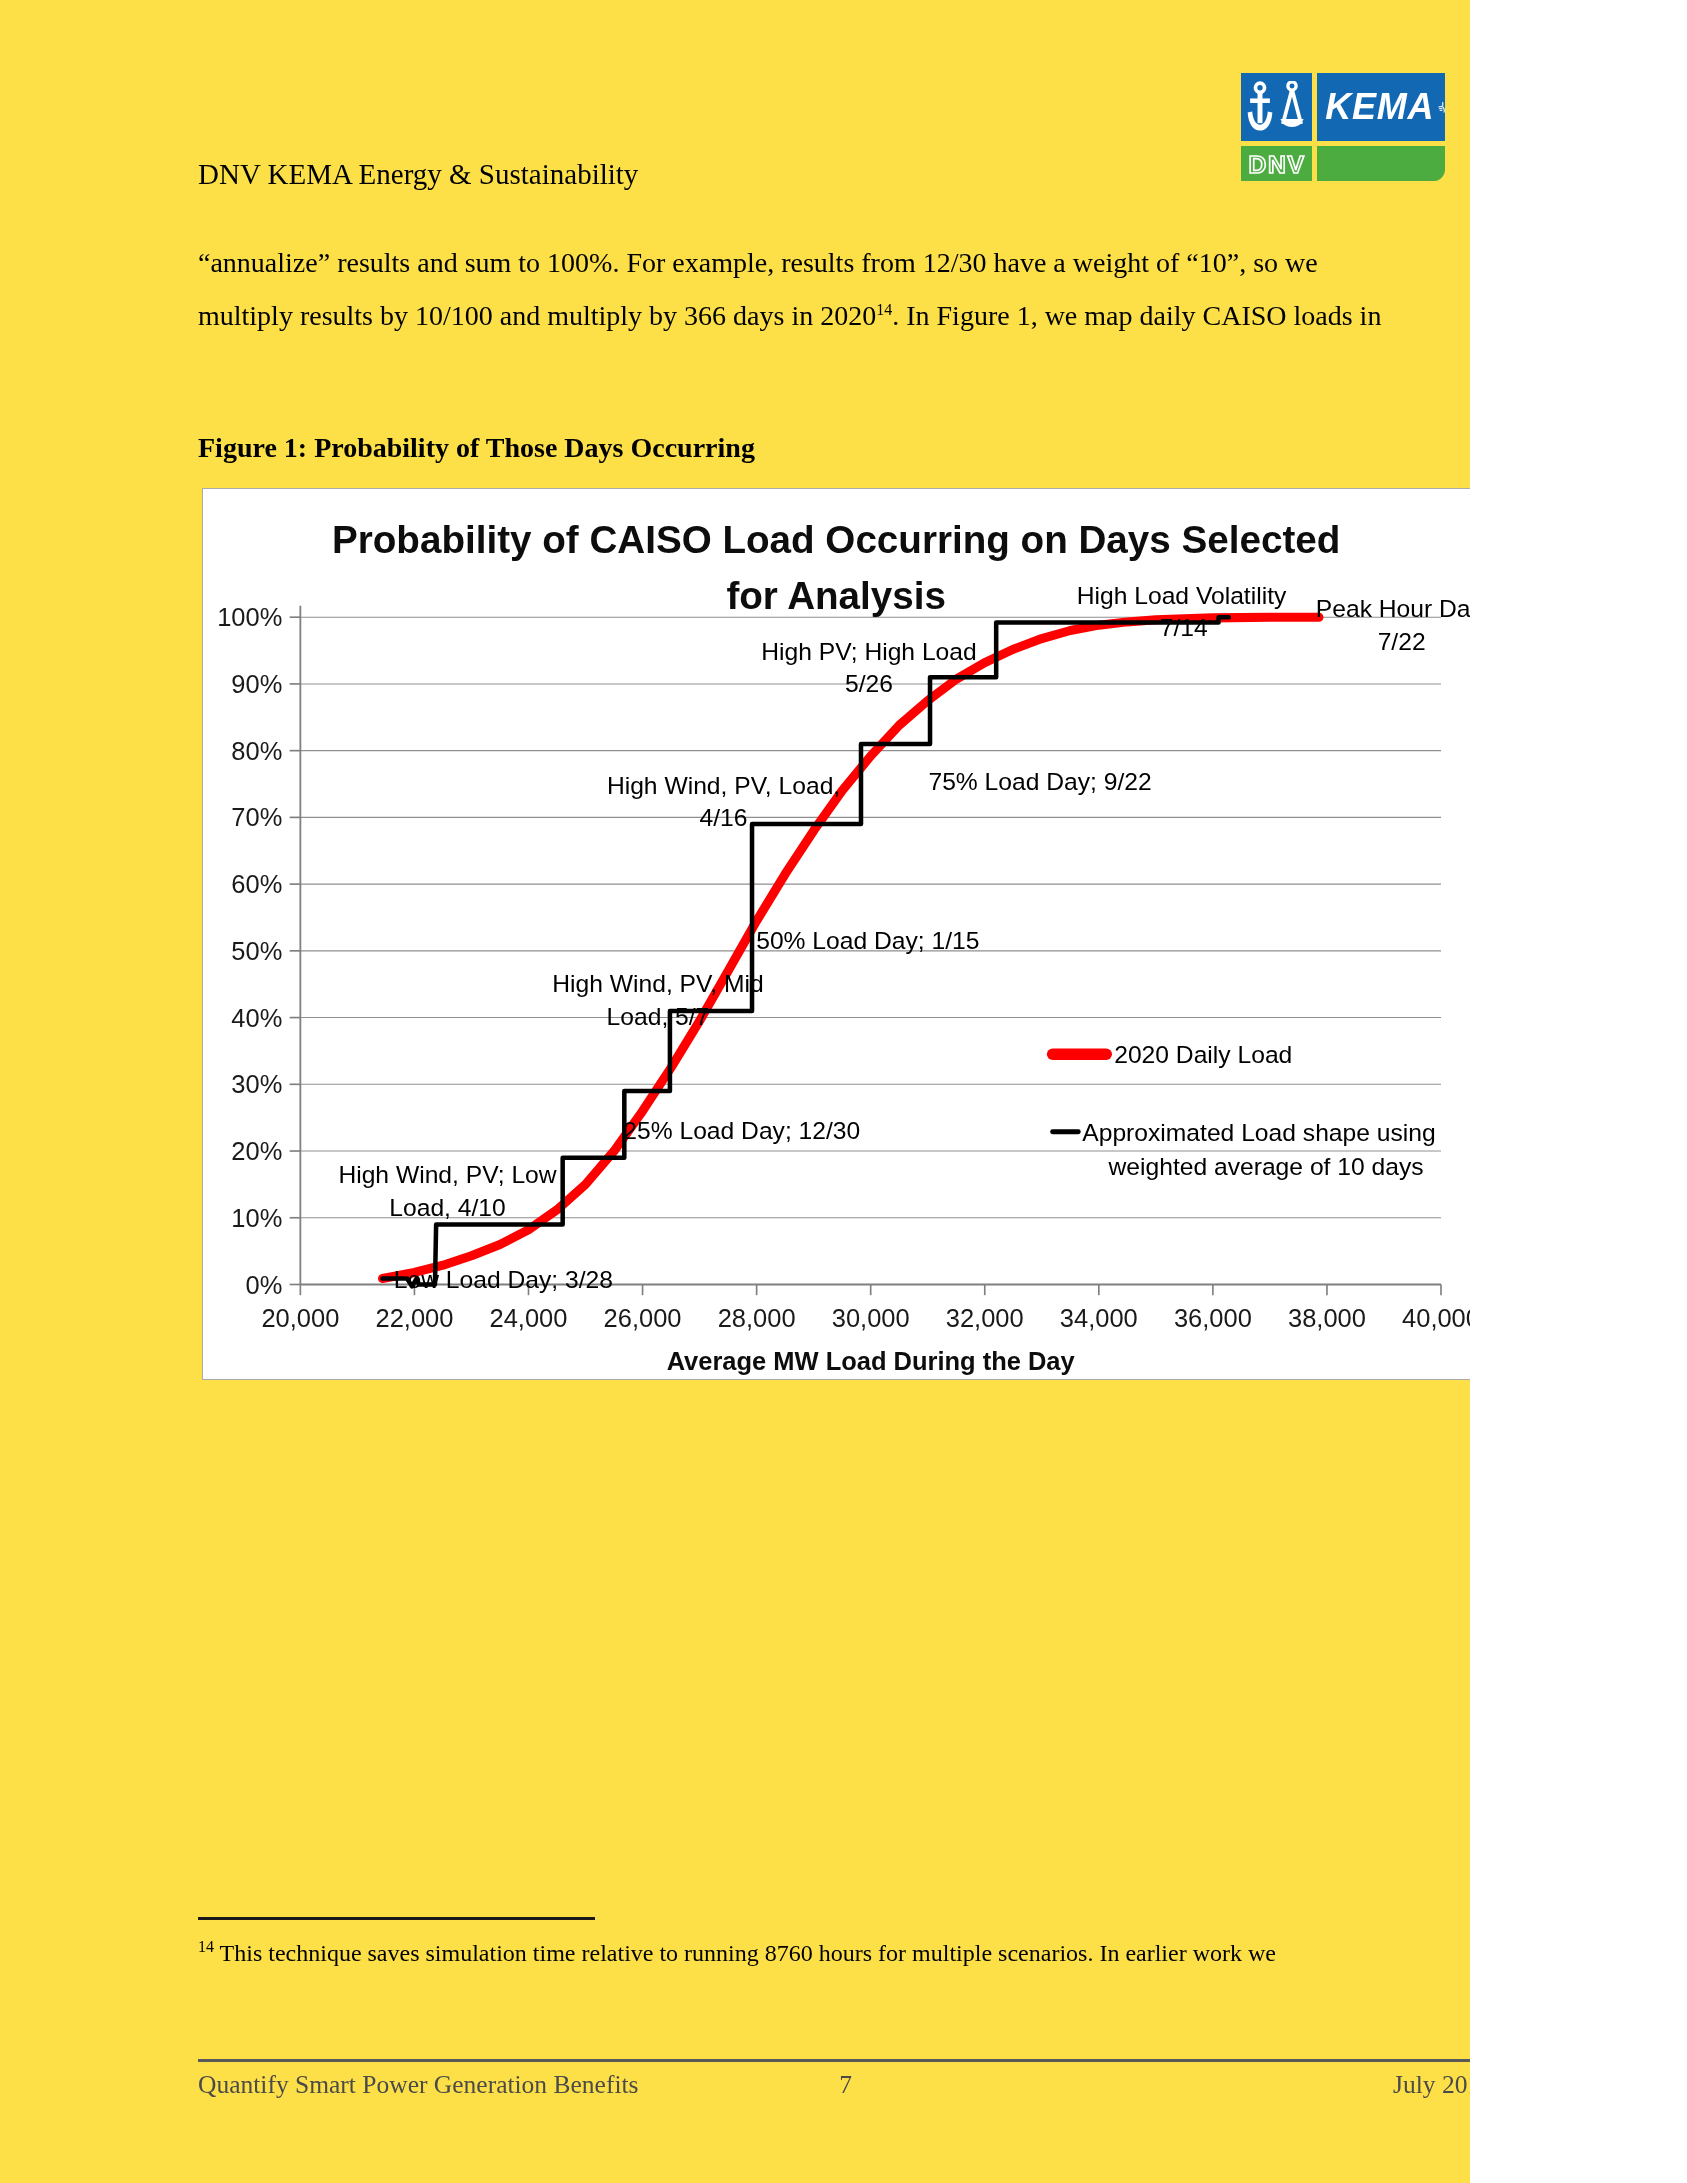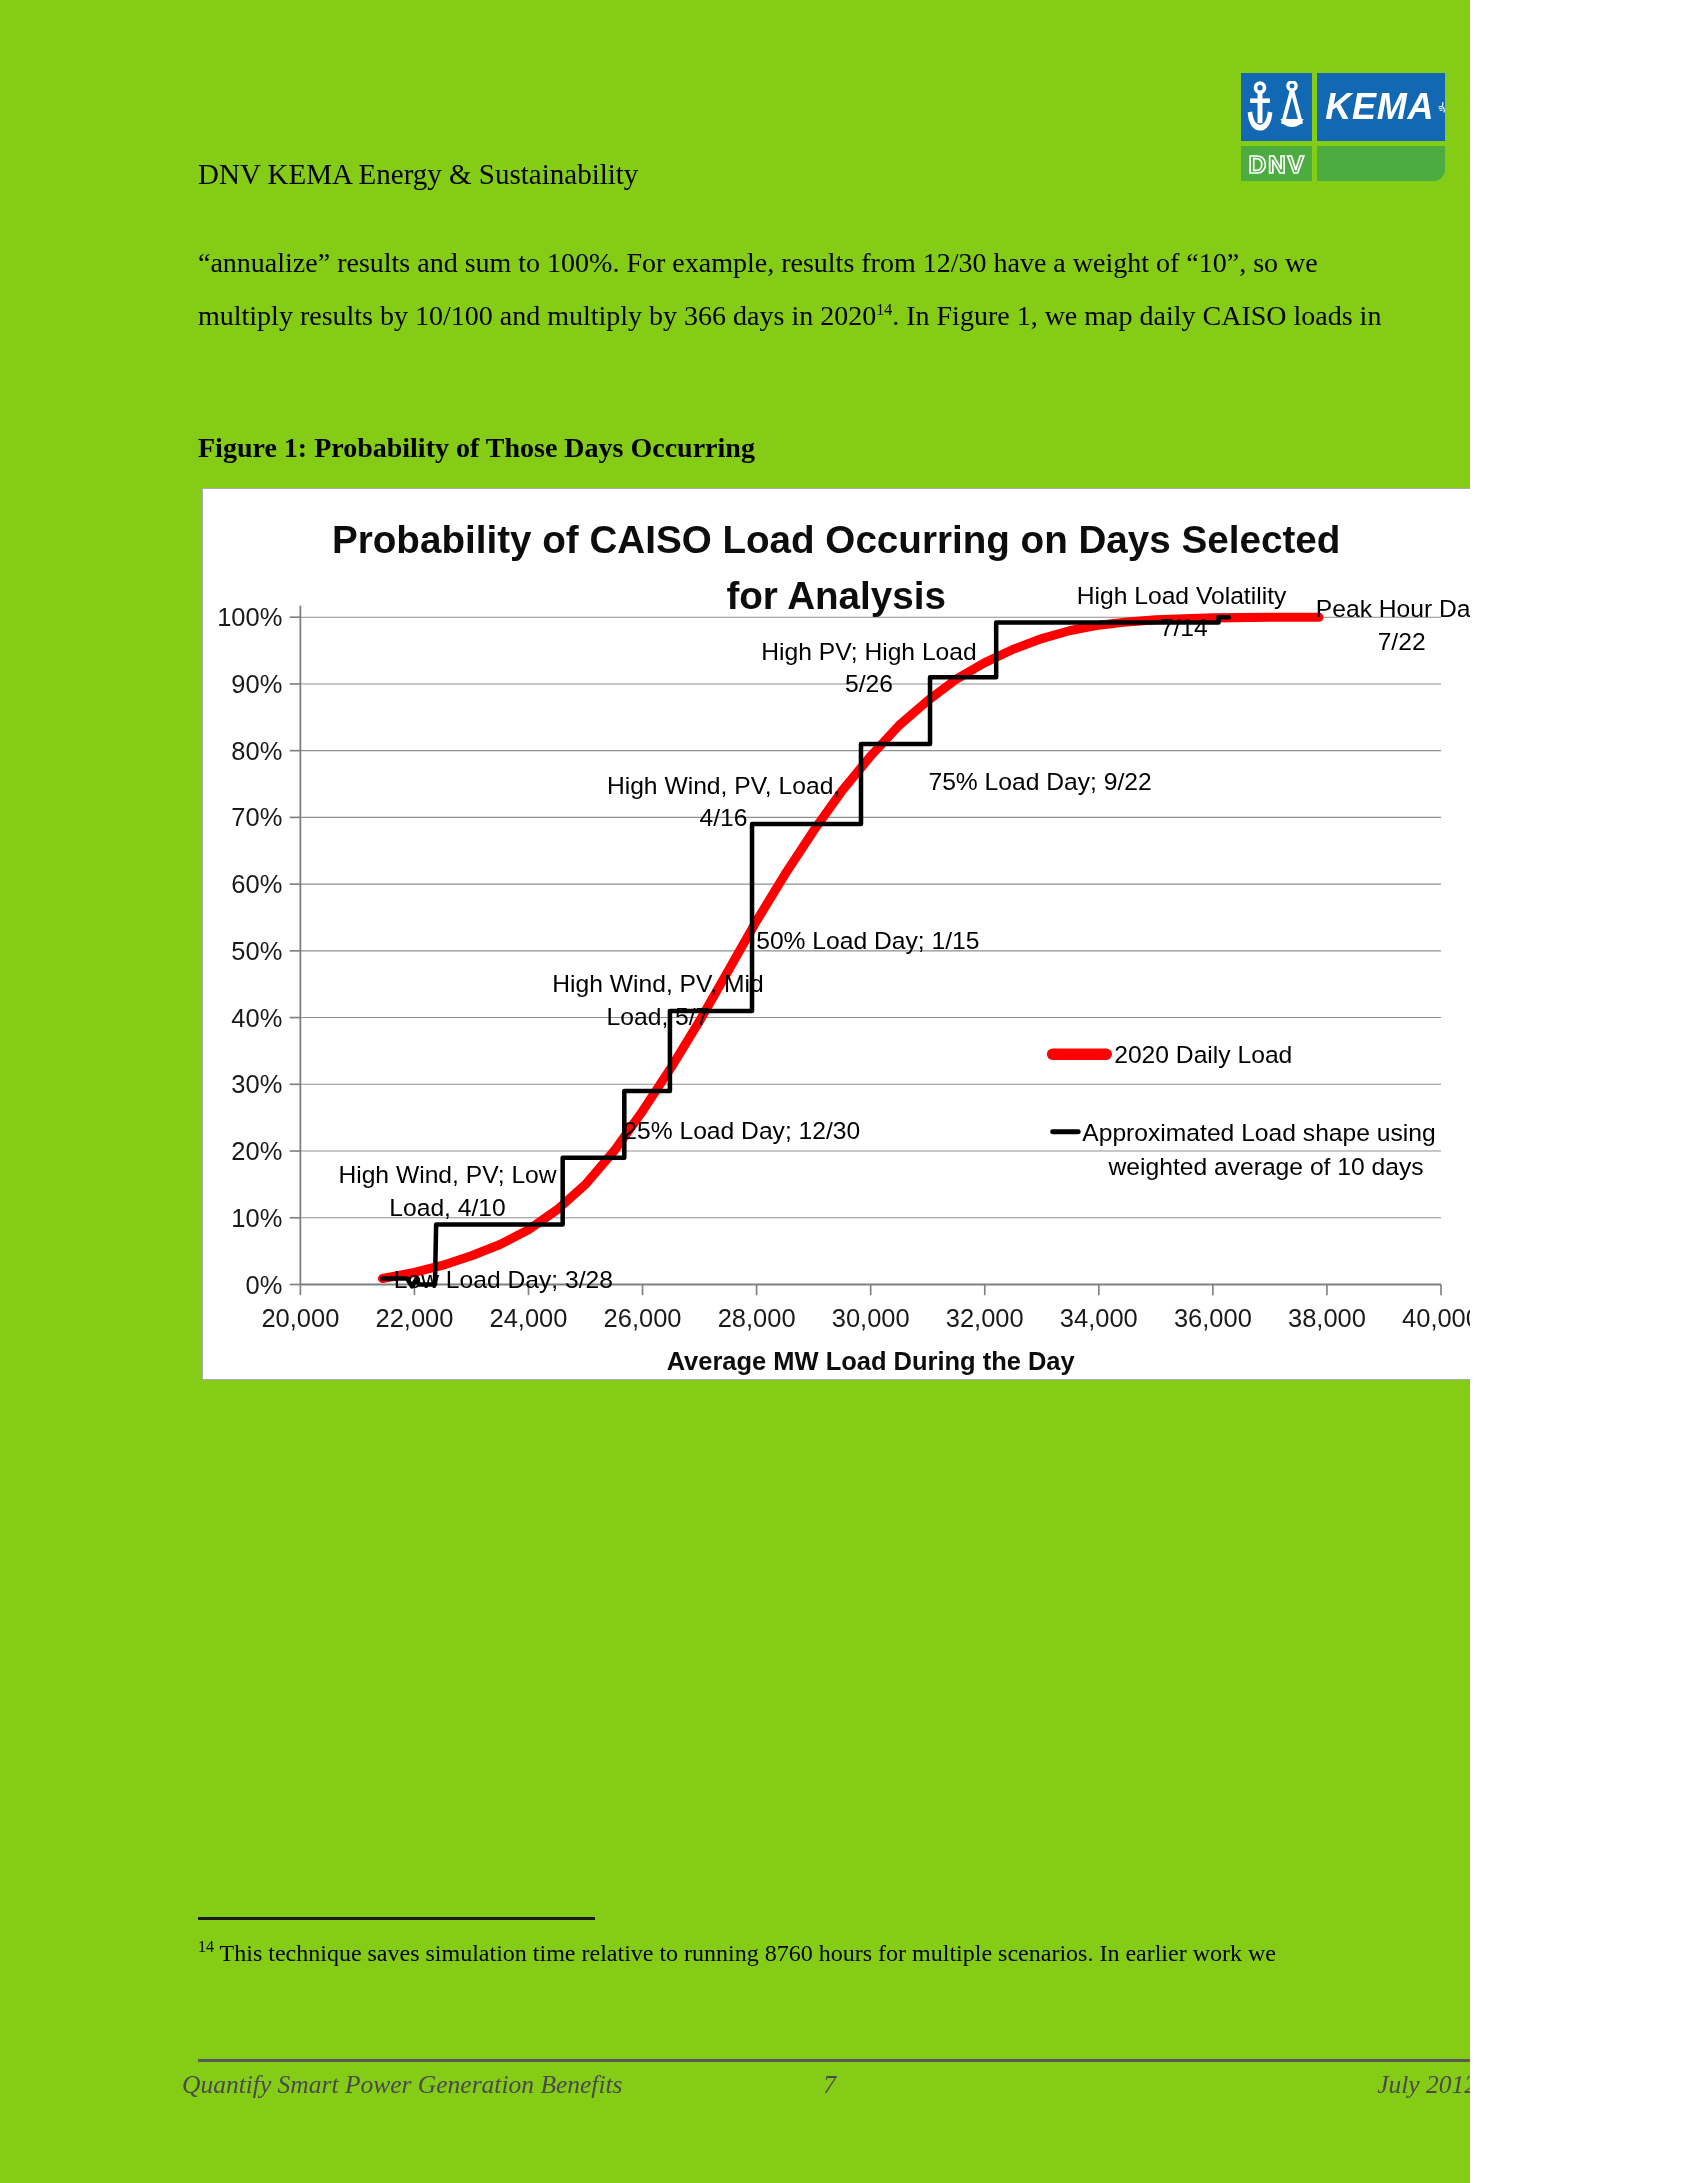--- a/index.html
+++ b/index.html
@@ -1,16 +1,16 @@
 <!DOCTYPE html>
 <html style="font-size:13px"><head>
 <meta charset="utf-8">
 <style>
   html,body{margin:0;padding:0;background:#fff;}
-  #page{position:relative;width:1470px;height:2183px;background:#84cc16;overflow:hidden;
+  #page{position:relative;width:1470px;height:2183px;background:#fde047;overflow:hidden;
         font-family:"Liberation Serif", serif;color:#000;}
 
   
   #logo{position:absolute;left:1241px;top:73px;width:203px;height:107px;}
   .logo-cell{position:absolute;}
   #logo-cell-anchor{left:0;top:0;width:71px;height:68px;display:flex;align-items:center;justify-content:center;gap:3.3px;}
   #logo-cell-kema{left:76px;top:0;width:128px;height:68px;display:flex;align-items:center;justify-content:flex-start;padding-left:8.2px;box-sizing:border-box;}
   #logo-cell-dnv{left:0;top:73px;width:71px;height:35px;display:flex;align-items:center;justify-content:center;}
   #logo-cell-greenbar{left:76px;top:73px;width:128px;height:35px;border-bottom-right-radius:11.5px;}
   .kema-word{font-family:"Liberation Sans",sans-serif;font-weight:bold;font-style:italic;
@@ -27,22 +27,22 @@
   #chart-box{position:absolute;left:202px;top:488px;width:1293px;height:892px;
              border:1.6px solid #ababab;box-sizing:border-box;background:#fff;}
   #chart-svg{display:block;width:100%;height:100%;font-family:"Liberation Sans",sans-serif;}
 
   
   #footnote-rule{position:absolute;left:198px;top:1917px;width:397px;height:2.5px;background:#1a1a1a;}
   #footnote{position:absolute;left:198px;top:1934px;width:1318px;font-size:24px;line-height:39px;}
 
   
   #footer-rule{position:absolute;left:198px;top:2059px;width:1295px;height:3.3px;background:#595959;}
-  #footer{position:absolute;left:182px;top:2070px;width:1295px;display:flex;align-items:baseline;
-          font-size:25.5px;color:#4a4a4a;font-style:italic;}
+  #footer{position:absolute;left:198px;top:2070px;width:1295px;display:flex;align-items:baseline;
+          font-size:25.5px;color:#4a4a4a;}
   #footer .f-left{flex:1;text-align:left;}
   #footer .f-center{flex:0 0 auto;text-align:center;}
   #footer .f-right{flex:1;text-align:right;}
 </style>
 </head>
 <body>
 
 <div id="page">
 
   <div id="logo">

